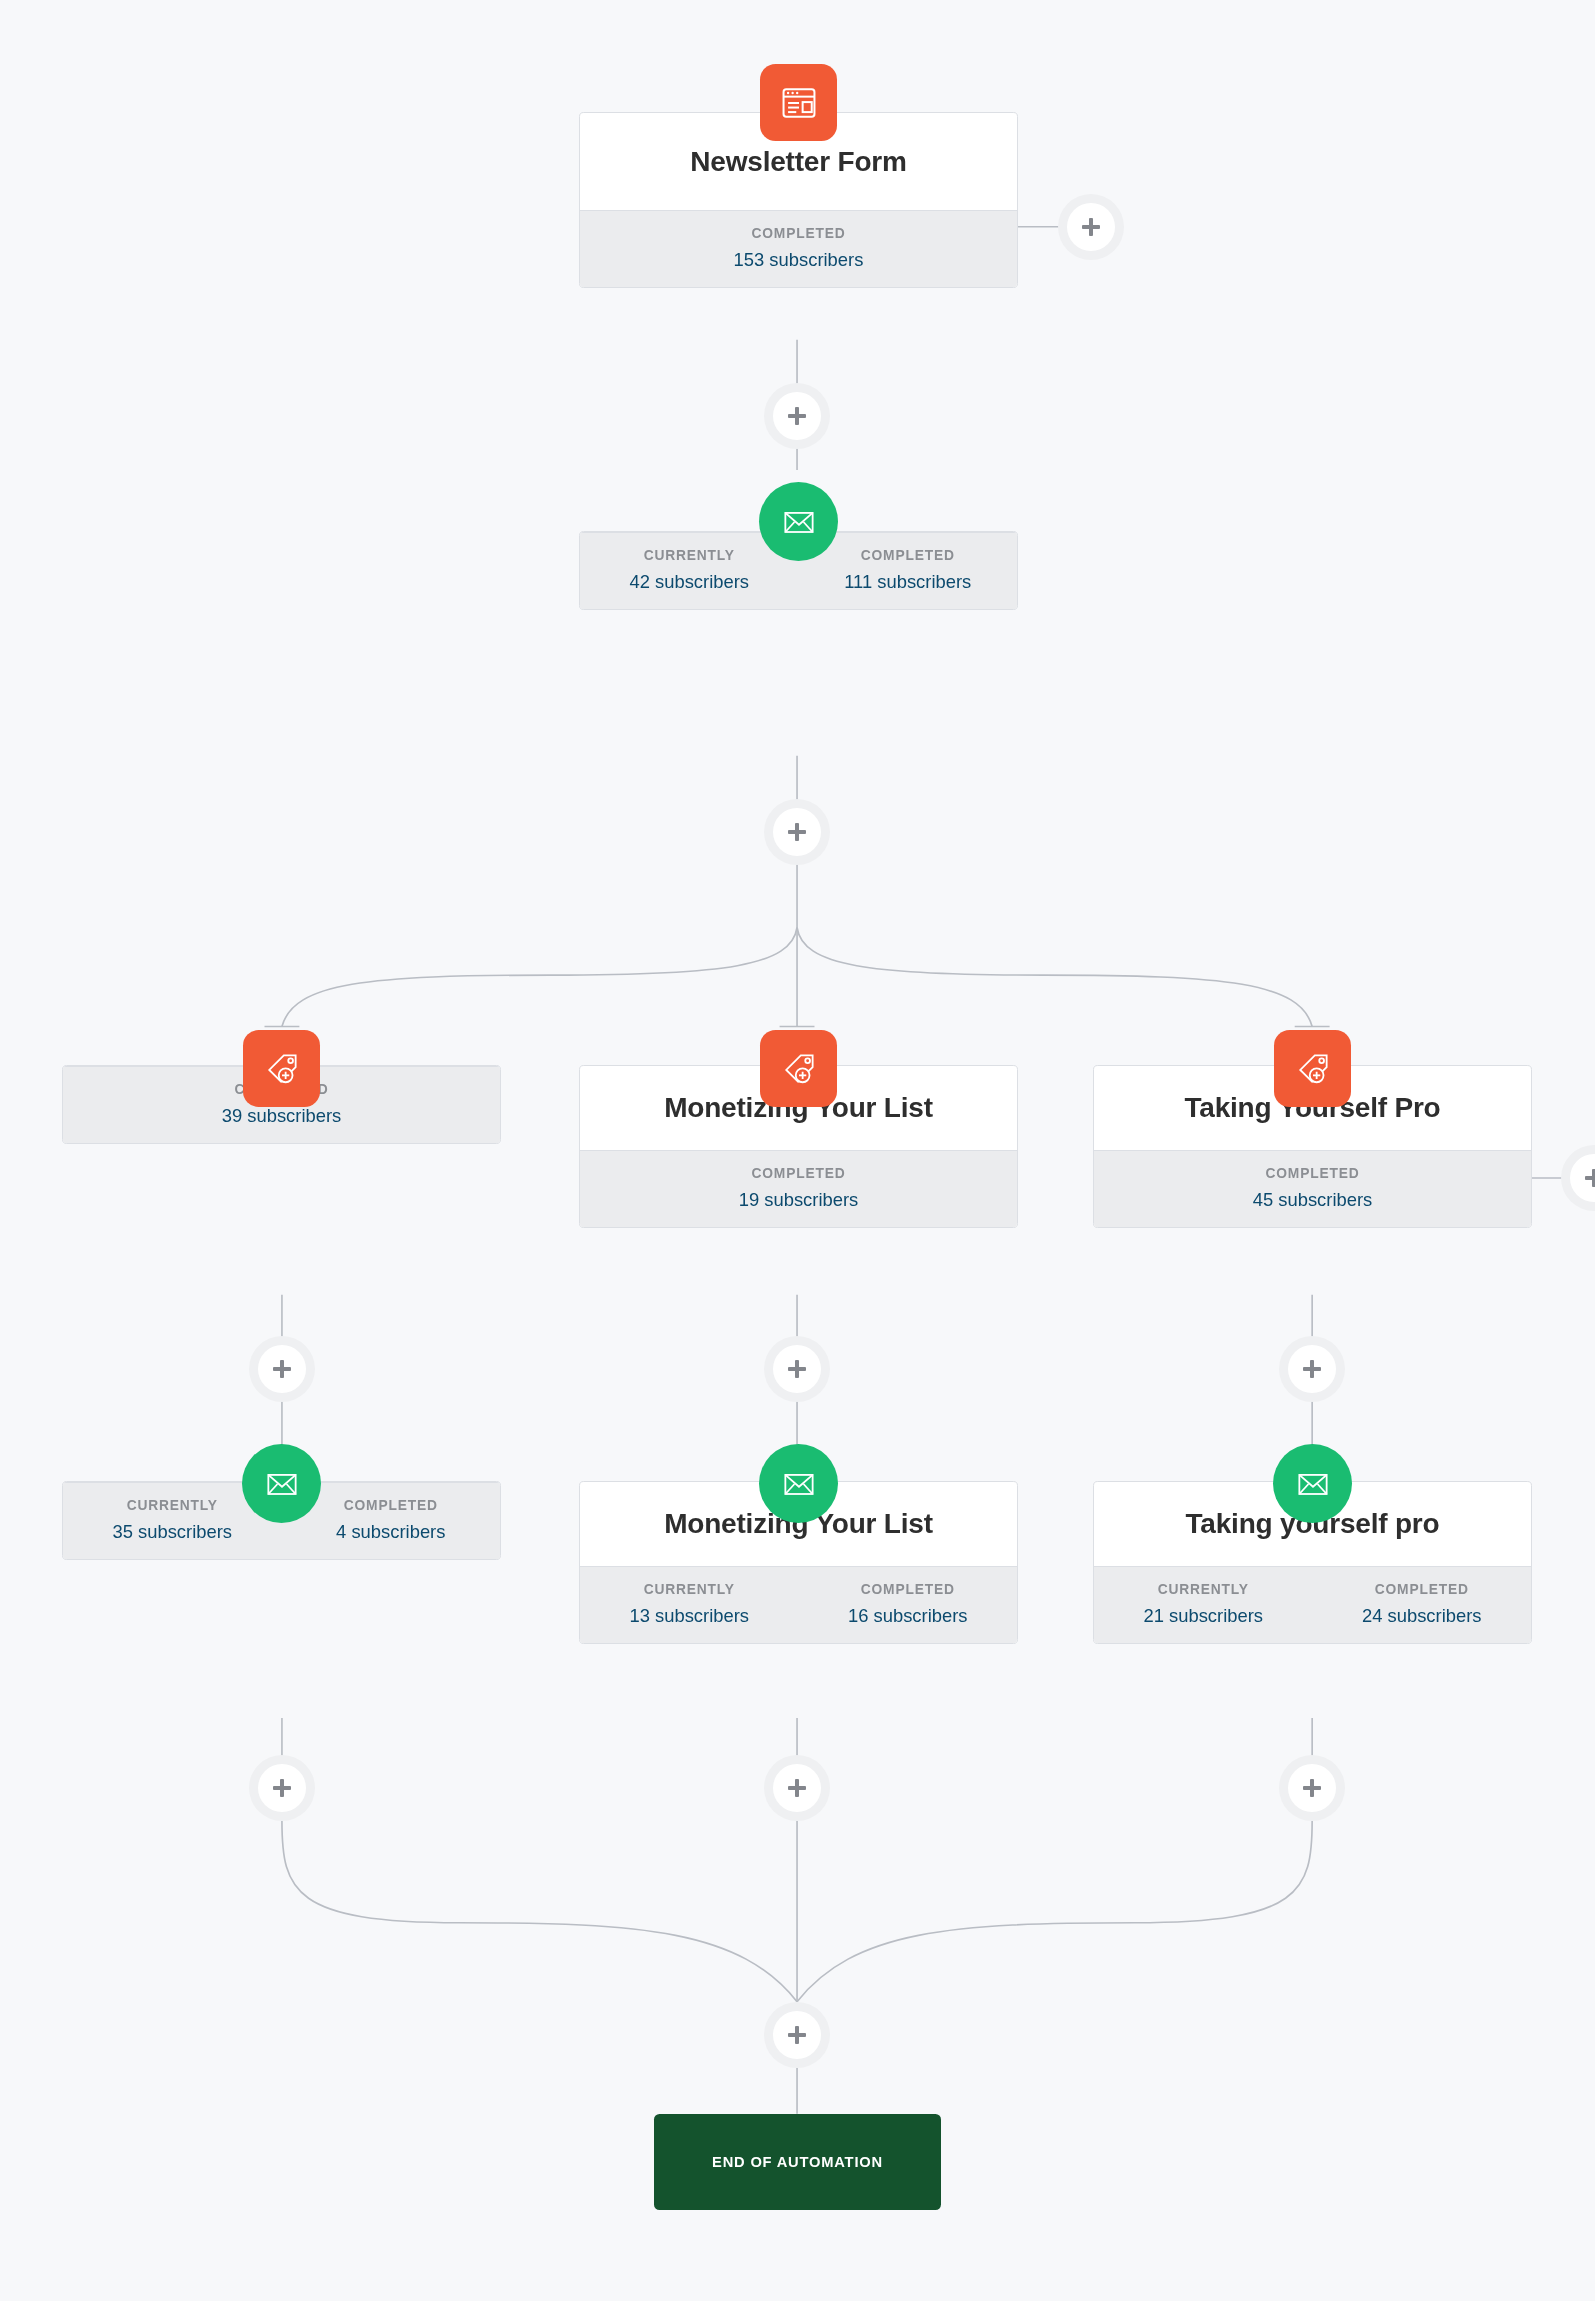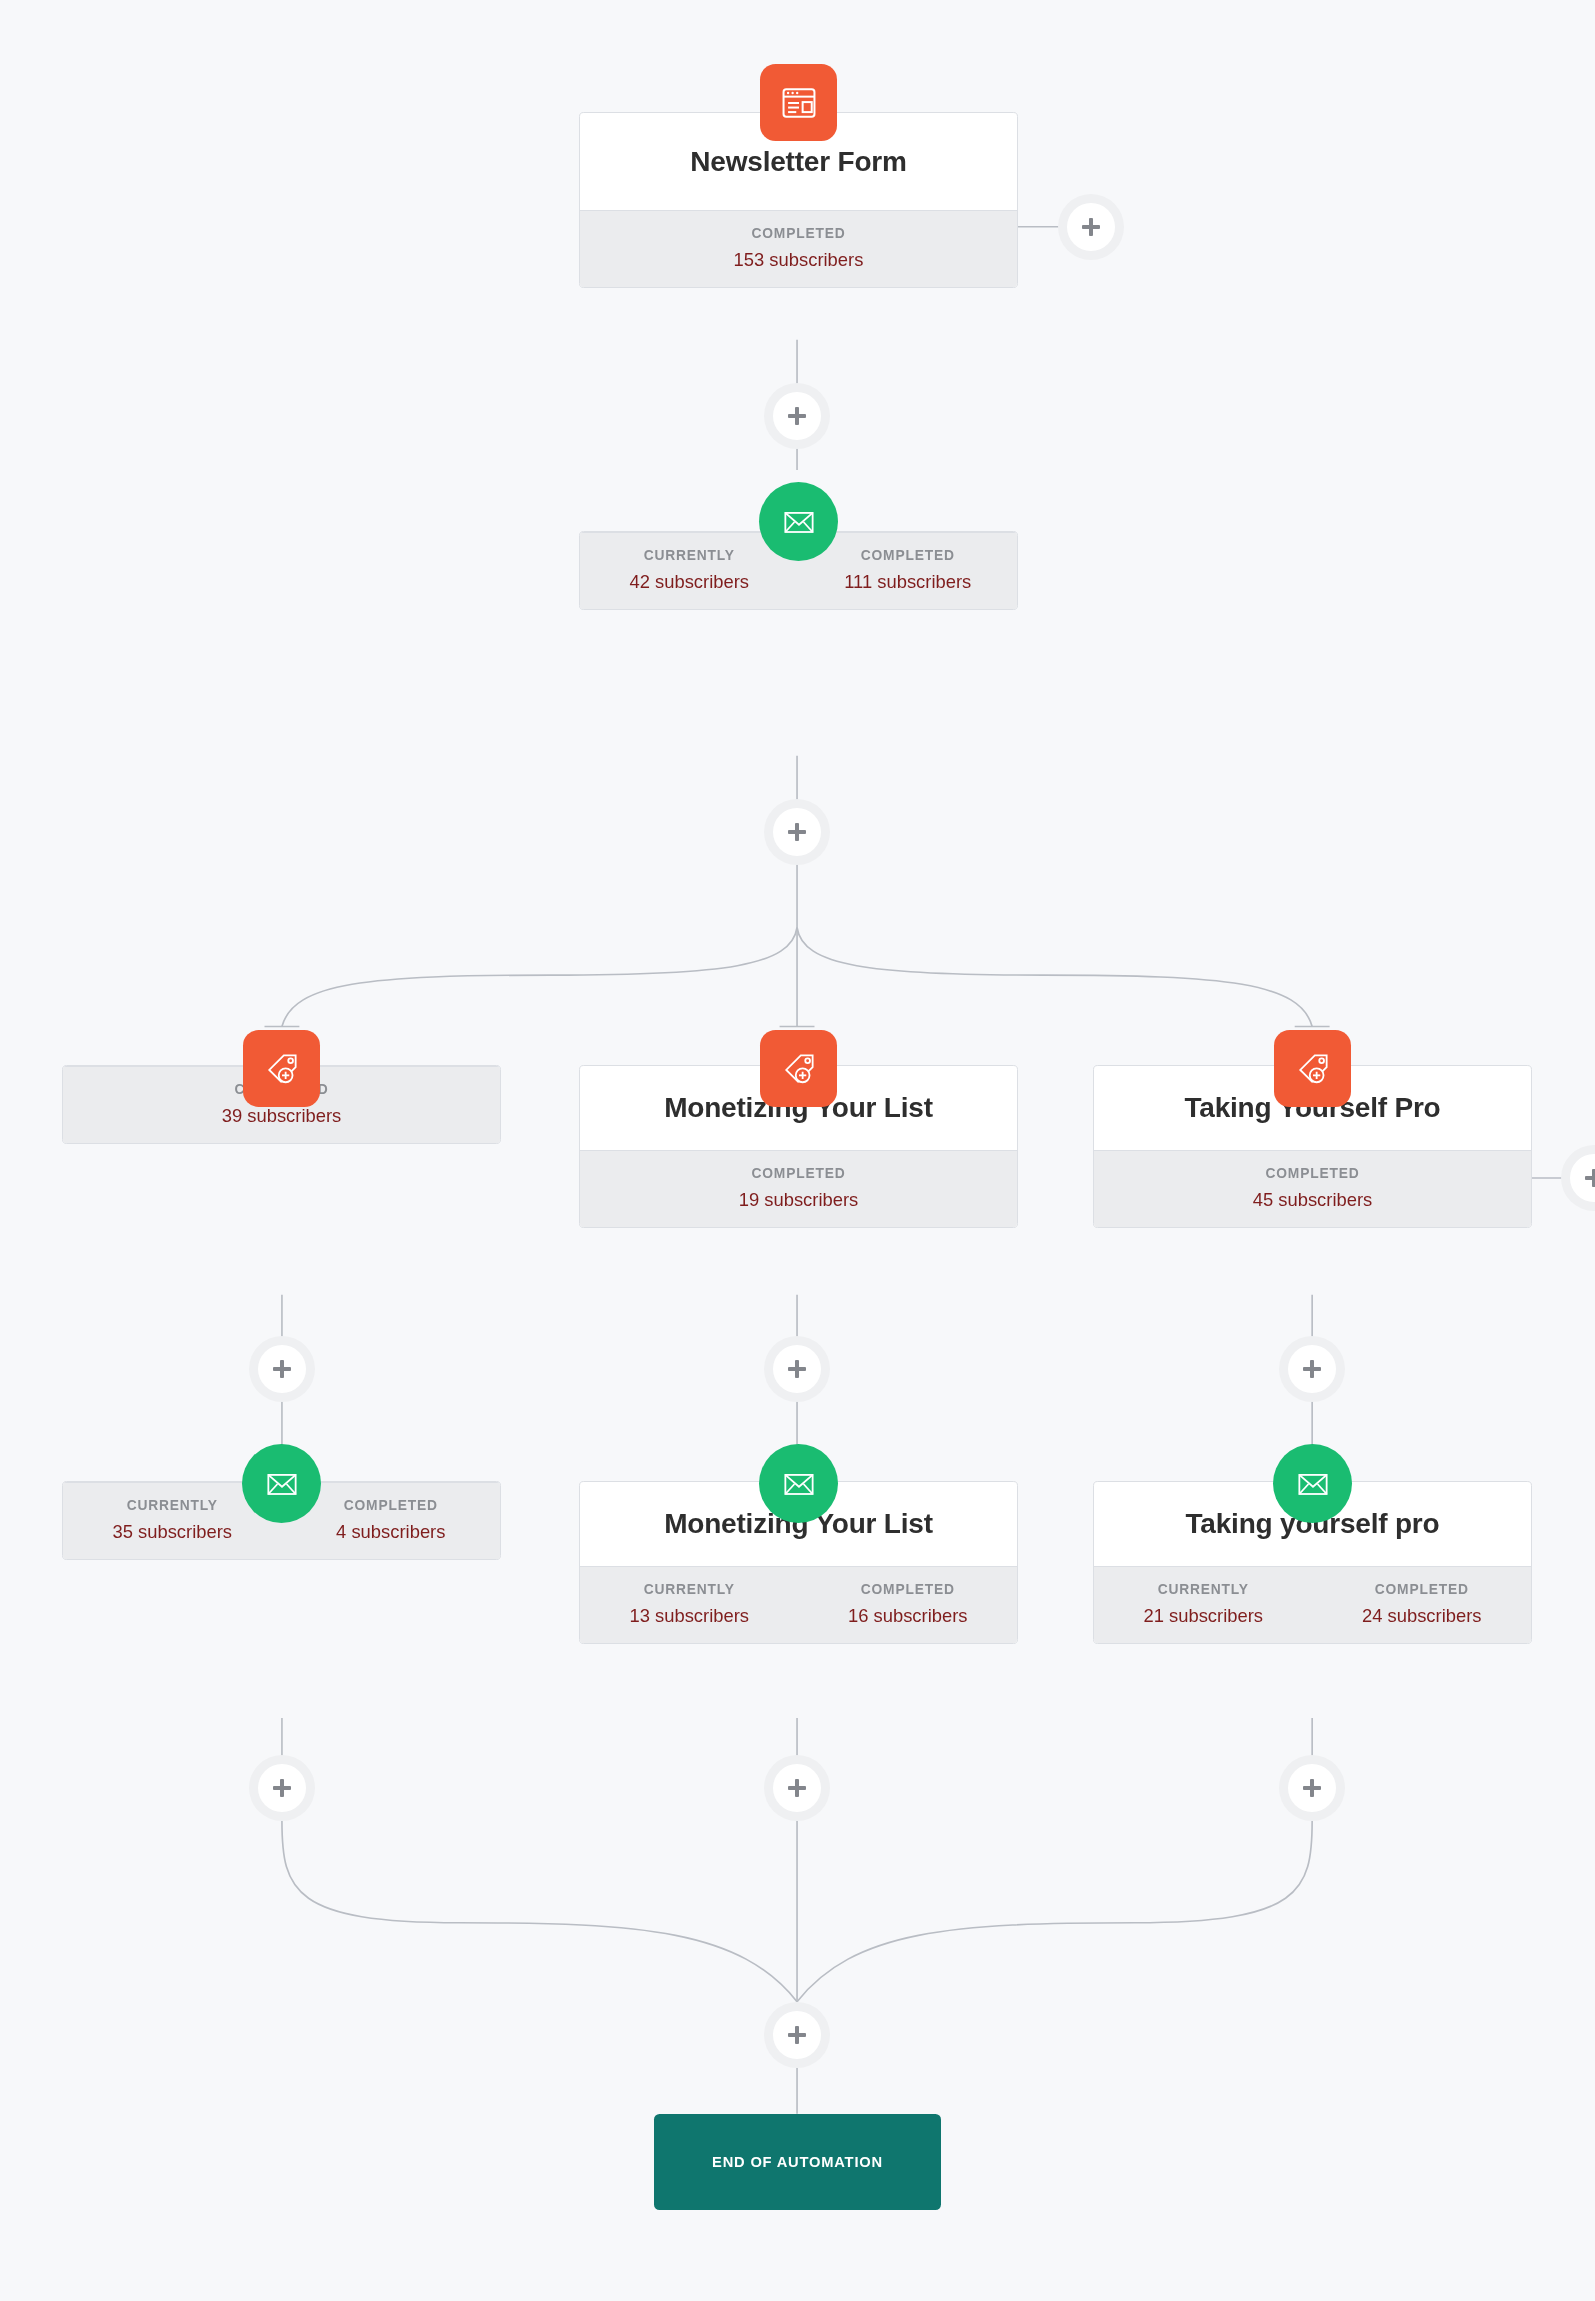--- a/index.html
+++ b/index.html
@@ -72,21 +72,21 @@
     font-size: 13.8px;
     font-weight: bold;
     letter-spacing: 0.8px;
     color: #8b8e93;
     text-transform: uppercase;
     line-height: 1.1;
     margin-bottom: 9.2px;
   }
   .stat-value {
     font-size: 18.4px;
-    color: #7f1d1d;
+    color: #0c4a6e;
     line-height: 1.1;
   }
 
   
   .badge {
     position: absolute;
     z-index: 5;
     display: flex;
     align-items: center;
     justify-content: center;
@@ -139,21 +139,21 @@
     height: 3.1px;
   }
   .plus .inner:after {
     width: 3.1px;
     height: 18.4px;
   }
 
   
   .end-block {
     position: absolute;
-    background: #0f766e;
+    background: #14532d;
     border-radius: 5.5px;
     color: #ffffff;
     font-size: 14.7px;
     font-weight: bold;
     letter-spacing: 0.8px;
     display: flex;
     align-items: center;
     justify-content: center;
     z-index: 3;
   }

